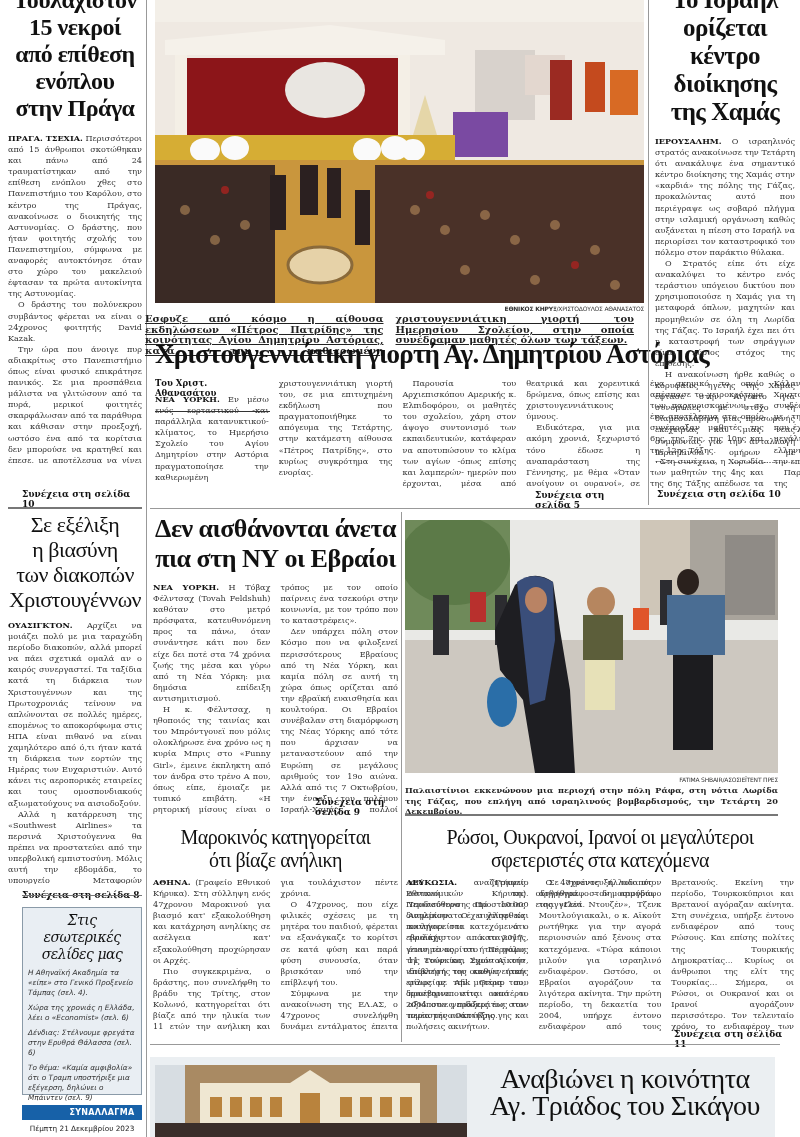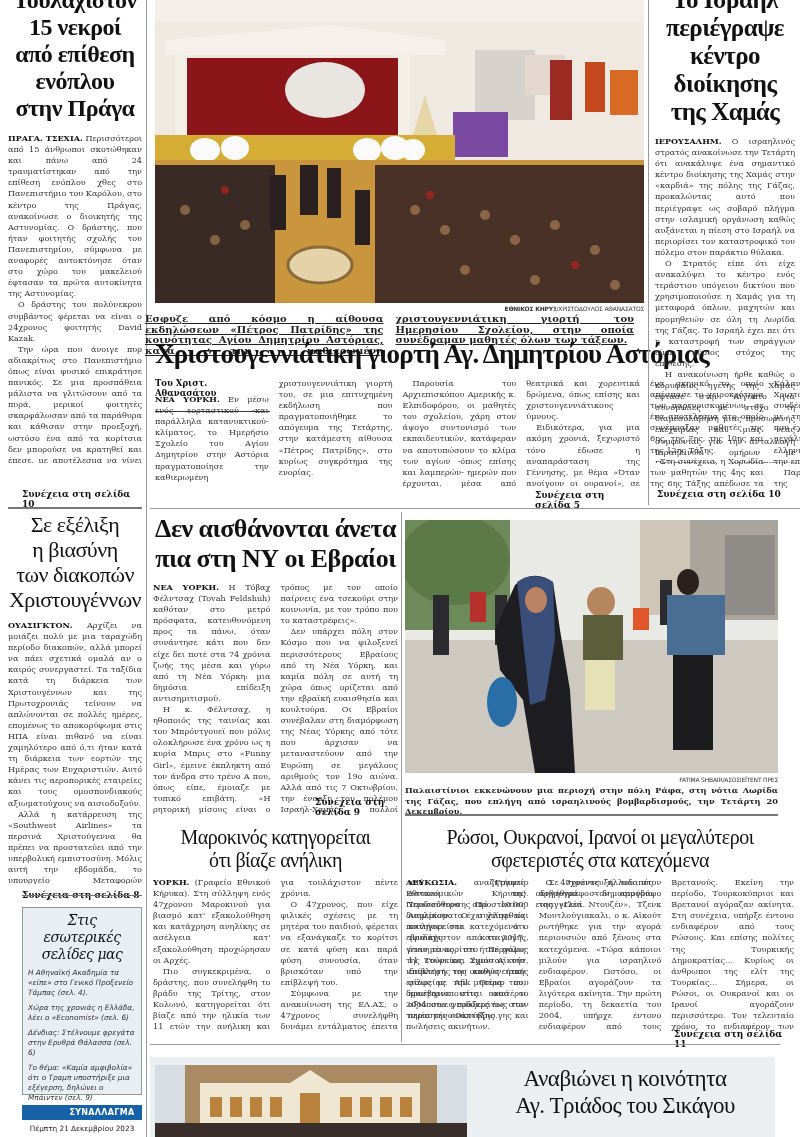--- a/index.html
+++ b/index.html
@@ -147,21 +147,21 @@
   </div>
   <div class="cont" style="position:absolute; left:380px; top:112px;">Συνέχεια στη σελίδα 5</div>
 </div>
 
 <div class="vrule" style="left:648px; top:0; height:505px; width:1px; background:#999;"></div>
 <div class="hrule" style="left:150px; top:508px; width:650px; height:1px; background:#999;"></div>
 
 <div class="col" style="left:655px; top:0; width:140px; height:505px;">
   <div class="headline" style="font-size:25px; line-height:28px; margin-top:-14px;">
     <div>Το Ισραήλ</div>
-    <div>περιέγραψε</div>
+    <div>ορίζεται</div>
     <div>κέντρο</div>
     <div>διοίκησης</div>
     <div>της Χαμάς</div>
   </div>
   <div class="body-text" style="margin-top:10px; height:327px; overflow:hidden;">
     <p class="first"><span class="dateline">ΙΕΡΟΥΣΑΛΗΜ.</span> <span>Ο ισραηλινός στρατός ανακοίνωσε την Τετάρτη ότι ανακάλυψε ένα σημαντικό κέντρο διοίκησης της Χαμάς στην «καρδιά» της πόλης της Γάζας, προκαλώντας αυτό που περιέγραψε ως σοβαρό πλήγμα στην ισλαμική οργάνωση καθώς αυξάνεται η πίεση στο Ισραήλ να περιορίσει τον καταστροφικό του πόλεμο στον παράκτιο θύλακα.</span></p>
     <p>Ο Στρατός είπε ότι είχε ανακαλύψει το κέντρο ενός τεράστιου υπόγειου δικτύου που χρησιμοποιούσε η Χαμάς για τη μεταφορά όπλων, μαχητών και προμηθειών σε όλη τη Λωρίδα της Γάζας. Το Ισραήλ έχει πει ότι η καταστροφή των σηράγγων είναι κύριος στόχος της επίθεσης.</p>
     <p>Η ανακοίνωση ήρθε καθώς ο κορυφαίος ηγέτης της Χαμάς έφτασε στην Αίγυπτο για συνομιλίες με στόχο τη διαμεσολάβηση μιας προσωρινής εκεχειρίας και μιας νέας συμφωνίας για την ανταλλαγή Ισραηλινών ομήρων με Παλαιστίνιους φυλακισμένους από το Ισραήλ.</p>
 
   </div>
@@ -219,21 +219,21 @@
 <div class="credit" style="position:absolute; left:405px; top:776px; width:373px;">FATIMA SHBAIR/ΑΣΟΣΙΕΪΤΕΝΤ ΠΡΕΣ</div>
 <div class="caption" style="position:absolute; left:405px; top:785px; width:373px;">Παλαιστίνιοι εκκενώνουν μια περιοχή στην πόλη Ράφα, στη νότια Λωρίδα της Γάζας, που επλήγη από ισραηλινούς βομβαρδισμούς, την Τετάρτη 20 Δεκεμβρίου.</div>
 <div class="hrule" style="left:405px; top:814px; width:373px;"></div>
 
 <div class="col" style="left:153px; top:826px; width:245px; height:215px;">
   <div class="headline" style="font-size:20px; line-height:23px; font-weight:normal;">
     <div>Μαροκινός κατηγορείται</div>
     <div>ότι βίαζε ανήλικη</div>
   </div>
   <div class="body-text" style="margin-top:5px; column-count:2; column-gap:10px; column-fill:auto; height:160px;">
-    <p class="first"><span class="dateline">ΥΟΡΚΗ.</span> <span>(Γραφείο Εθνικού Κήρυκα). Στη σύλληψη ενός 47χρονου Μαροκινού για βιασμό κατ' εξακολούθηση και κατάχρηση ανηλίκης σε ασέλγεια κατ' εξακολούθηση προχώρησαν οι Αρχές.</span></p>
+    <p class="first"><span class="dateline">ΑΘΗΝΑ.</span> <span>(Γραφείο Εθνικού Κήρυκα). Στη σύλληψη ενός 47χρονου Μαροκινού για βιασμό κατ' εξακολούθηση και κατάχρηση ανηλίκης σε ασέλγεια κατ' εξακολούθηση προχώρησαν οι Αρχές.</span></p>
     <p>Πιο συγκεκριμένα, ο δράστης, που συνελήφθη το βράδυ της Τρίτης, στον Κολωνό, κατηγορείται ότι βίαζε από την ηλικία των 11 ετών την ανήλικη και για τουλάχιστον πέντε χρόνια.</p>
     <p>Ο 47χρονος, που είχε φιλικές σχέσεις με τη μητέρα του παιδιού, φέρεται να εξανάγκαζε το κορίτσι σε κατά φύση και παρά φύση συνουσία, όταν βρισκόταν υπό την επίβλεψή του.</p>
     <p>Σύμφωνα με την ανακοίνωση της ΕΛ.ΑΣ, ο 47χρονος συνελήφθη δυνάμει εντάλματος έπειτα από αναζητήσεις αστυνομικών της Υποδιεύθυνσης Προστασίας Ανηλίκων. Ο συλληφθείς κατηγορείται ότι τουλάχιστον από το 2017, όταν το κορίτσι ήταν μόλις 11 ετών και έχοντας την επίβλεψή του καθώς ήταν φίλος με την μητέρα του, προέβαινε στις ανωτέρω αξιόποινες πράξεις έως τον περασμένο Οκτώβριο.</p>
     <p>Ο 47χρονος αλλοδαπός οδηγήθηκε στον αρμόδιο εισαγγελέα.</p>
   </div>
 </div>
 
 <div class="col" style="left:406px; top:826px; width:388px; height:215px;">
   <div class="headline" style="font-size:20px; line-height:23px; font-weight:normal;">
     <div>Ρώσοι, Ουκρανοί, Ιρανοί οι μεγαλύτεροι</div>
@@ -263,17 +263,17 @@
           <rect x="115" y="32" width="12" height="20"></rect>
         <rect x="145" y="28" width="20" height="30"></rect>
         <rect x="185" y="32" width="12" height="20"></rect>
           <rect x="205" y="32" width="12" height="20"></rect>
         <rect x="225" y="32" width="12" height="20"></rect>
           <rect x="245" y="32" width="12" height="20"></rect>
       </g>
       <rect x="0" y="58" width="312" height="14" fill="#3a2e2a"></rect>
     </svg>
   </div>
-  <div class="headline" style="position:absolute; left:330px; top:8px; width:290px; font-size:23px; line-height:27px; font-weight:normal;">
+  <div class="headline" style="position:absolute; left:330px; top:8px; width:290px; font-size:28px; line-height:27px; font-weight:normal;">
     <div>Αναβιώνει η κοινότητα</div>
     <div>Αγ. Τριάδος του Σικάγου</div>
   </div>
 </div>
 
 </body></html>

